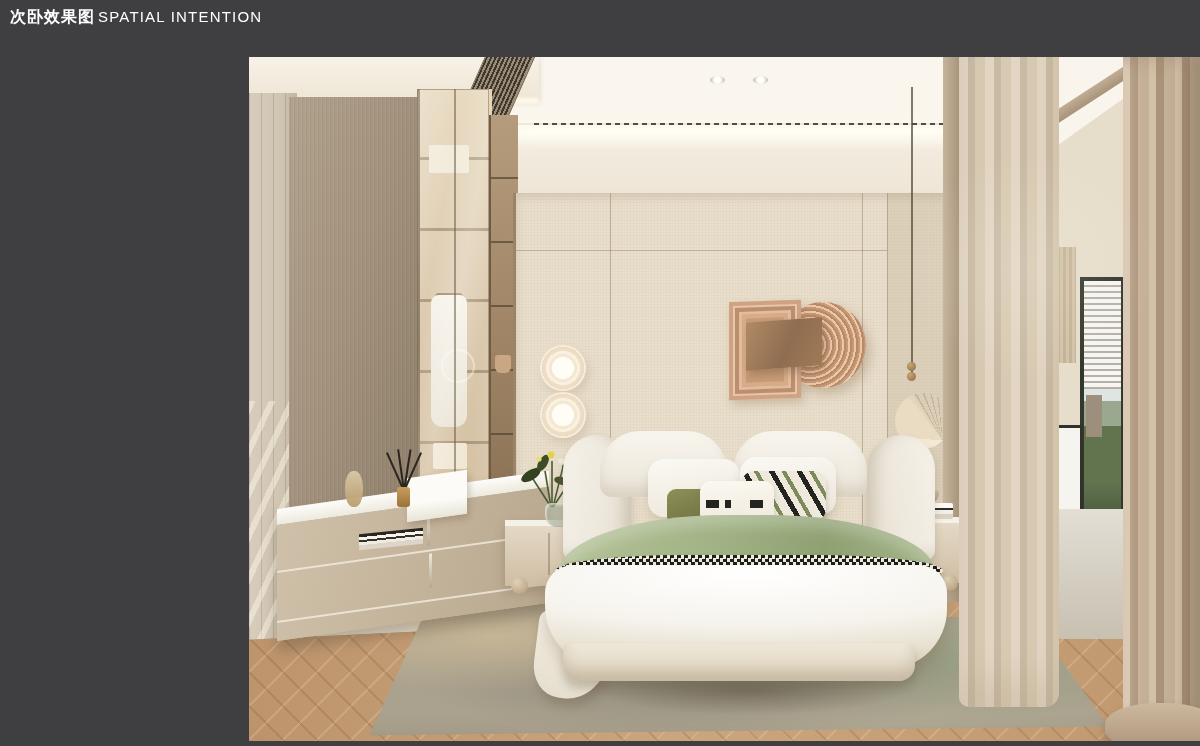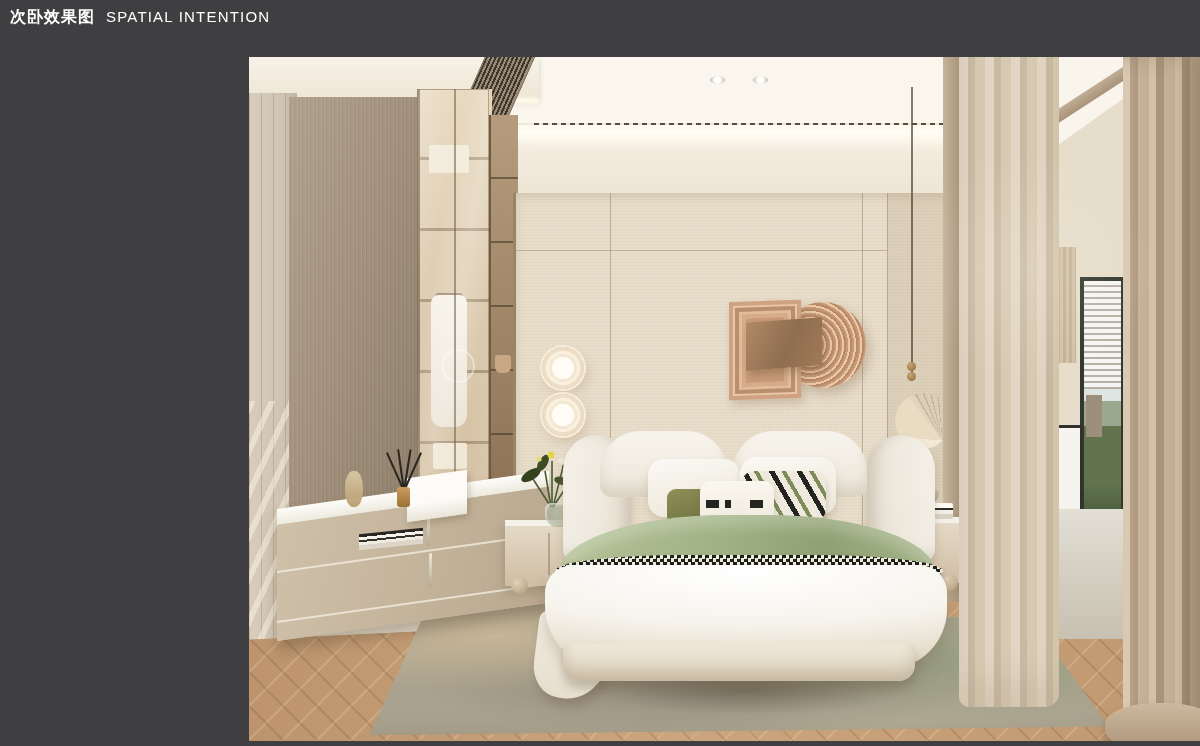--- a/index.html
+++ b/index.html
@@ -7,21 +7,21 @@
     --wall-beige:#e8decb; --wardrobe-wood:#a4937e; --cabinet-interior:#d9c6a9; --art-copper:#c89b7c;
     --art-bronze:#8f6d50; --bedding-white:#f6f3ec; --throw-green:#9fb183; --houndstooth-dark:#1f1f1b;
     --nightstand-wood:#cfbda4; --floor-oak:#c49c74; --rug-gray:#8e887a; --rug-green:#99a184;
     --curtain-beige:#c4b096; --window-foliage:#61744e;
   }
   html,body{margin:0;padding:0;background:var(--background);}
   .slide{position:relative;width:1200px;height:746px;overflow:hidden;background:var(--background);
          font-family:"Liberation Sans","DejaVu Sans",sans-serif;}
   .el{position:absolute;}
   
-  .hdr{left:10px;top:7px;display:flex;align-items:baseline;gap:11px;white-space:nowrap;}
+  .hdr{left:10px;top:7px;display:flex;align-items:baseline;gap:3px;white-space:nowrap;}
   .t-zh{font-size:16px;font-weight:bold;color:var(--title-text);letter-spacing:1px;}
   .t-en{font-size:15px;font-weight:400;color:var(--title-text);letter-spacing:1.2px;}
   
   .photo{left:249px;top:57px;width:951px;height:684px;overflow:hidden;background:#e8dfce;}
   
   .ceiling{left:0;top:0;width:951px;height:150px;background:linear-gradient(180deg,#f6f1e7 0%,#f3ecdf 60%,#ece3d2 100%);}
   .recess{left:260px;top:0;width:645px;height:66px;background:#faf6ed;box-shadow:0 2px 0 #e0d5c1,0 10px 26px rgba(255,250,238,.85);}
   .cove{left:238px;top:60px;width:713px;height:32px;background:linear-gradient(180deg,rgba(255,253,245,0) 0%,var(--cove-light) 45%,rgba(255,253,245,0) 100%);filter:blur(1px);}
   .track{left:285px;top:66px;width:616px;height:2px;background:repeating-linear-gradient(90deg,rgba(60,48,38,.85) 0 5px,rgba(60,48,38,0) 5px 9px);}
   .dl{width:15px;height:8px;border-radius:50%;background:radial-gradient(circle at 50% 50%,#ffffff 0 35%,#d9d2c4 70%,#b3aa9a 100%);}

